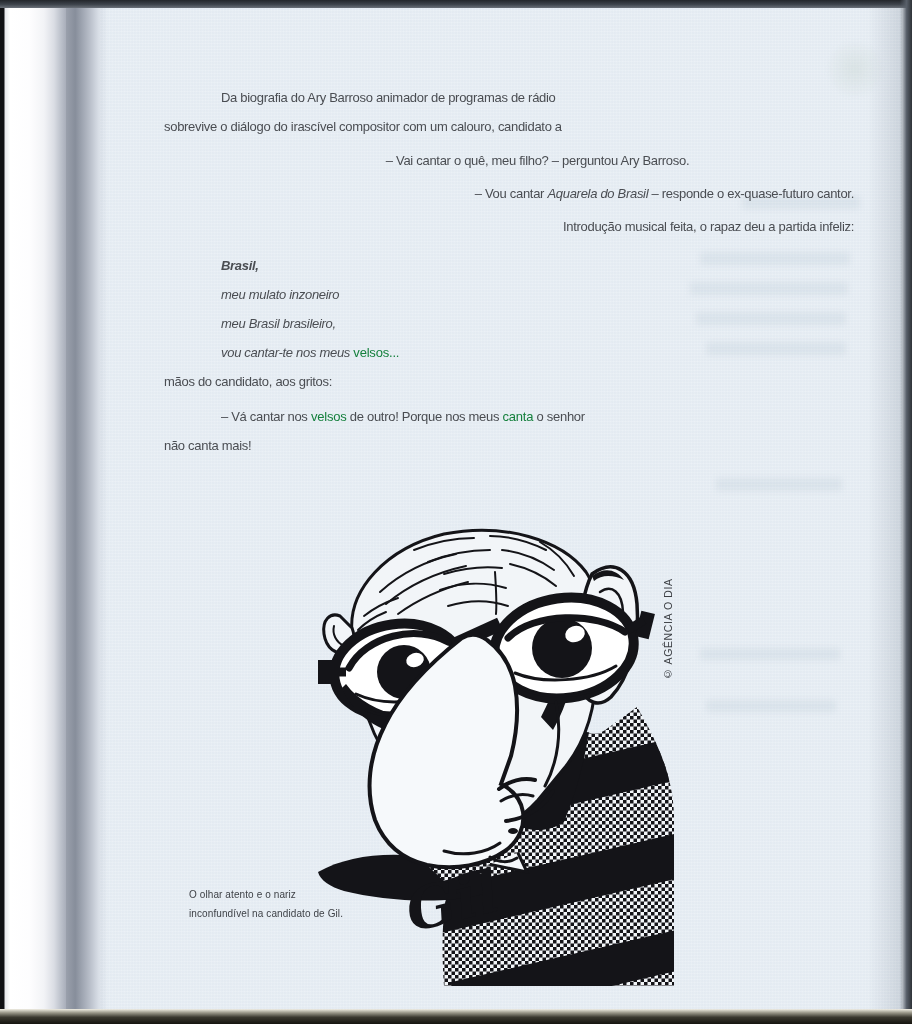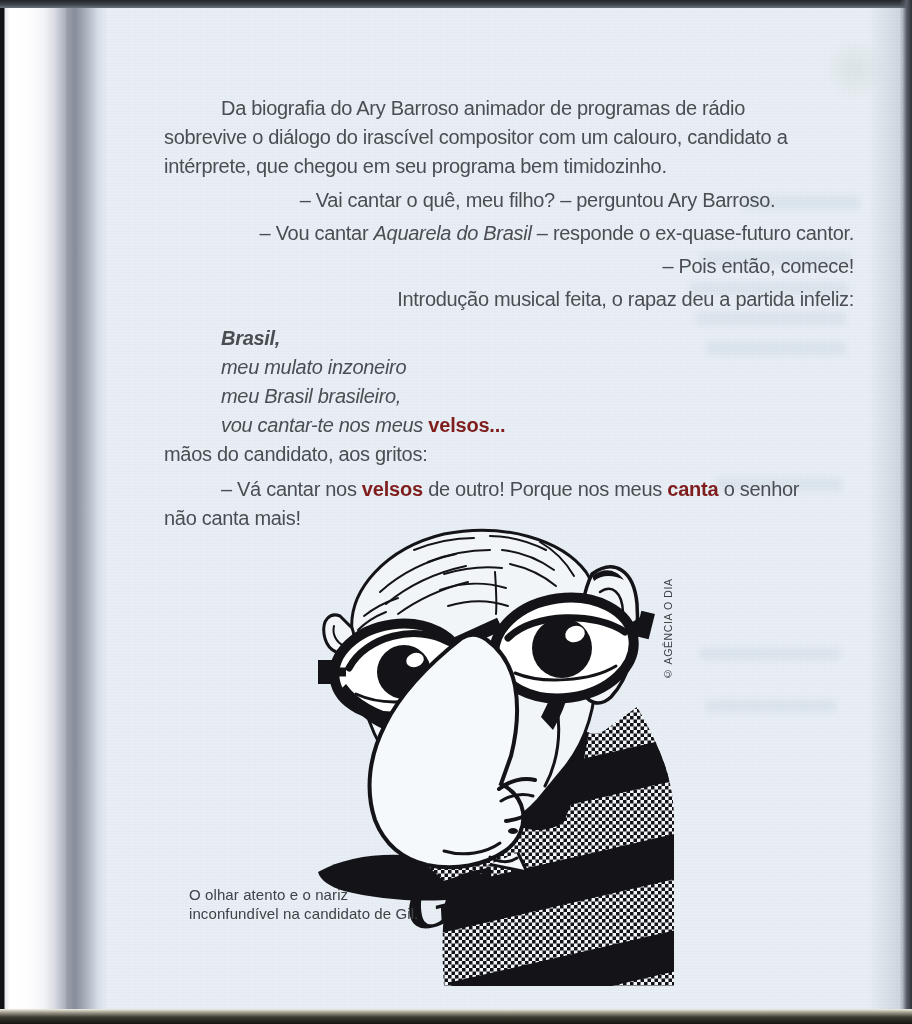--- a/index.html
+++ b/index.html
@@ -29,41 +29,41 @@
       repeating-linear-gradient(0deg,rgba(255,255,255,.05) 0 1px,rgba(160,180,200,.04) 1px 3px),
       repeating-linear-gradient(90deg,rgba(255,255,255,.04) 0 1px,rgba(160,180,200,.03) 1px 3px);
     pointer-events:none;}
   
   .ghost{position:absolute;background:rgba(120,145,170,.10);filter:blur(3px);border-radius:3px;}
   .ghost-smudge{position:absolute;left:826px;top:38px;width:58px;height:62px;border-radius:50%;
     background:radial-gradient(circle,rgba(170,190,175,.22),rgba(170,190,175,0) 70%);filter:blur(2px);}
 
   
   .text-block{
-    position:absolute;left:164px;top:94px;width:690px;
-    font-size:20px;letter-spacing:-0.3px;color:#4a4d52;
+    position:absolute;left:164px;top:83px;width:690px;
+    font-size:13px;letter-spacing:-0.3px;color:#4a4d52;
     font-weight:400;
   }
   .ln{height:29px;line-height:29px;white-space:nowrap;}
   .indent{padding-left:57px;}
   .indent-sm{padding-left:49px;}
   .gap5{margin-top:5px;text-align:center;} .gap4{margin-top:4px;text-align:right;} .gap2{margin-top:10px;font-weight:bold;} .gap6{margin-top:6px;}
   .it{font-style:italic;}
-  .bd{font-weight:700;color:#7f1d1d;letter-spacing:-0.2px;margin-top:26px;}
+  .bd{font-weight:400;color:#15803d;letter-spacing:-0.2px;margin-top:26px;}
 
   
   .caricature{position:absolute;left:294px;top:520px;width:386px;height:466px;}
   .credit-vertical{
     position:absolute;left:662px;top:570px;height:110px;
     writing-mode:vertical-rl;transform:rotate(180deg);
     font-size:10.5px;letter-spacing:.6px;color:#3d4045;white-space:nowrap;
   }
   .caption{
     position:absolute;left:189px;top:885px;
-    font-size:15px;line-height:19px;color:#3f4247;letter-spacing:.1px;
+    font-size:10px;line-height:19px;color:#3f4247;letter-spacing:.1px;
   }
 </style>
 </head>
 <body>
 
 <div id="stage">
 
   <div class="fore-edge"></div>
   <div class="gutter"></div>
   <div class="edge-top"></div>
@@ -78,27 +78,25 @@
   <div class="ghost" style="left:690px;top:282px;width:158px;height:13px"></div>
   <div class="ghost" style="left:696px;top:312px;width:150px;height:13px"></div>
   <div class="ghost" style="left:706px;top:342px;width:140px;height:13px"></div>
   <div class="ghost" style="left:716px;top:478px;width:126px;height:13px" div=""></div>
   <div class="ghost" style="left:700px;top:648px;width:140px;height:12px"></div>
   <div class="ghost" style="left:706px;top:700px;width:130px;height:12px"></div>
 
   <div class="text-block">
     <div class="ln indent">Da biografia do Ary Barroso animador de programas de rádio</div>
     <div class="ln">sobrevive o diálogo do irascível compositor com um calouro, candidato a</div>
-    <div class="ln">intérprete, que chegou em seu programa bem timidozinho.</div>
 
     <div class="ln indent gap5">– Vai cantar o quê, meu filho? – perguntou Ary Barroso.</div>
 
     <div class="ln indent gap4"><span>– Vou cantar </span><span class="it">Aquarela do Brasil</span><span> – responde o ex-quase-futuro cantor.</span></div>
 
-    <div class="ln indent gap4">– Pois então, comece!</div>
 
     <div class="ln indent-sm gap4">Introdução musical feita, o rapaz deu a partida infeliz:</div>
 
     <div class="ln indent gap2 it">Brasil,</div>
     <div class="ln indent it">meu mulato inzoneiro</div>
     <div class="ln indent it">meu Brasil brasileiro,</div>
     <div class="ln indent it"><span>vou cantar-te nos meus </span><span class="bd" style="font-style:normal">velsos...</span></div>
 
     <div class="ln">mãos do candidato, aos gritos:</div>
 

